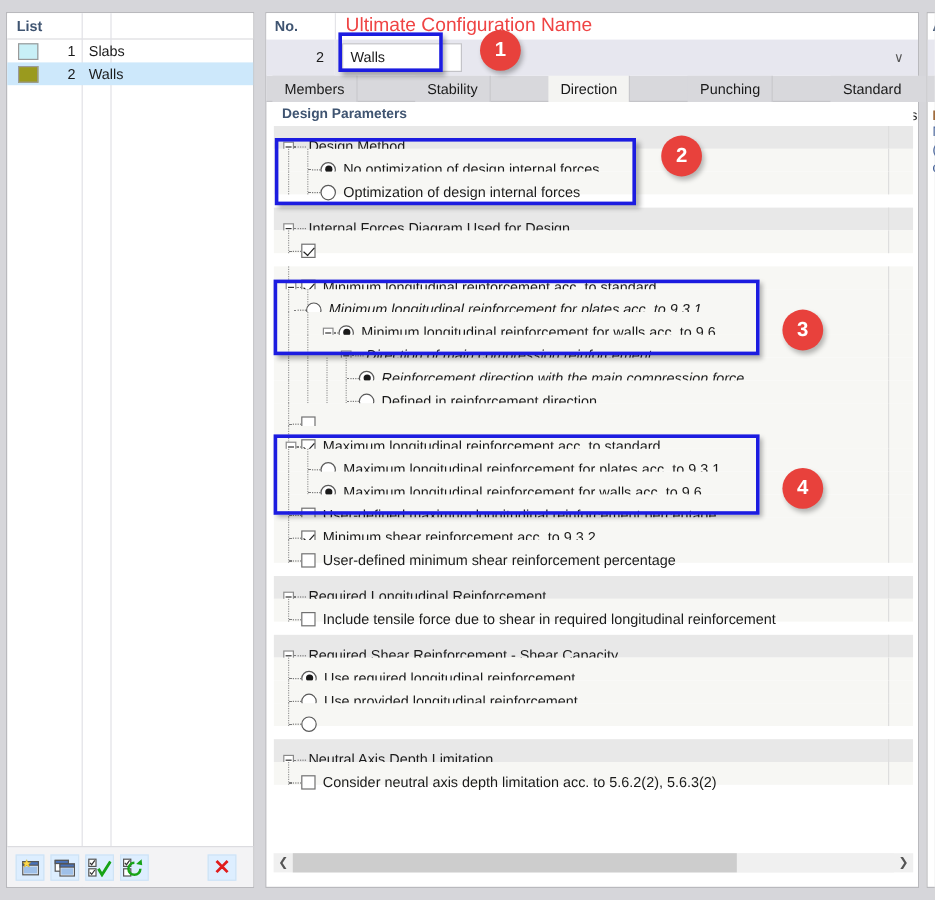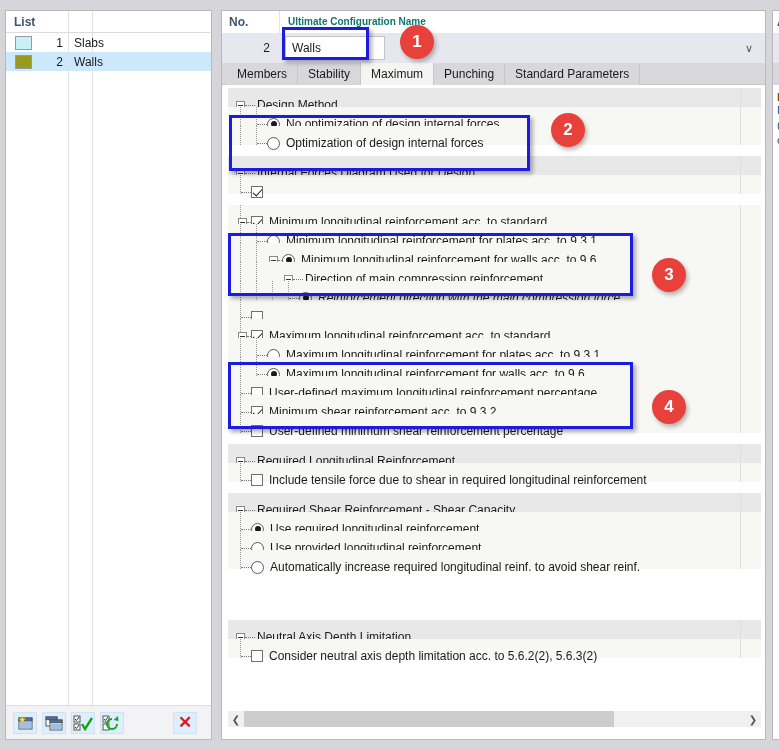--- a/index.html
+++ b/index.html
@@ -75,21 +75,21 @@
   #hdr-row {
     display: flex; height: 22px;
     background: #ffffff;
   }
   #hdr-no {
     width: 57px; padding-left: 7px; line-height: 22px;
     color: #3f5471; font-weight: bold; font-size: 12px;
   }
   #hdr-name {
     flex: 1; padding-left: 8px; line-height: 22px;
-    color: #0f766e; font-weight: bold; font-size: 10px;
+    color: #ef4444; font-weight: normal; font-size: 16px;
     border-left: 1px solid #e4e4e8;
   }
   #val-row { display: flex; height: 30px; }
   #val-no {
     width: 57px; background: #e7e7ef;
     text-align: right; padding-right: 9px; line-height: 30px;
     font-size: 12px;
   }
   #val-name-cell {
     flex: 1; background: #e7e7ef; position: relative;
@@ -126,20 +126,21 @@
     z-index: 9;
     font-family: "Liberation Sans", sans-serif;
   }
 
   
   #tabbar {
     display: flex; height: 22px;
     background: #d8d8dc;
     border-bottom: 1px solid #c5c5c9;
     padding-left: 5px;
+    gap: 48px;
   }
   .tab {
     height: 22px; line-height: 22px;
     padding: 0 10px; font-size: 12px;
     background: #d8d8dc; color: #1a1a1a;
     border-right: 1px solid #c9c9cd;
   }
   .tab.active { background: #f4f4f2; }
   #tabbar-fill { flex:1; background:#d8d8dc; }
 
@@ -331,27 +332,28 @@
       <div id="val-no">2</div>
       <div id="val-name-cell">
         <div id="name-input">Walls</div>
         <span id="dropdown-arrow">∨</span>
       </div>
     </div>
 
     <div id="tabbar">
       <div class="tab">Members</div>
       <div class="tab">Stability</div>
-      <div class="tab active">Maximum</div>
+      <div class="tab active">Direction</div>
       <div class="tab">Punching</div>
       <div class="tab">Standard Parameters</div>
       <div id="tabbar-fill"></div>
     </div>
 
     <div id="dp-wrap">
+      <div id="dp-title">Design Parameters</div>
       <div id="tree">
         <div id="tree-inner">
             <div class="grp">
               <div class="tw" style="padding-left: 8px;">
                 <span class="exp"></span>
                 <span class="dots"></span>
                 <span class="lbl" style="padding-left: 2px;">Design Method</span>
               </div>
               <div class="right-col"></div>
             </div>
@@ -402,21 +404,21 @@
                 <span class="exp"></span>
                 <span class="dots" style="width: 4px;"></span>
                 <span class="cb checked"></span>
                 <span class="lbl">Minimum longitudinal reinforcement acc. to standard</span>
               </div>
               <div class="right-col"></div>
             </div>
             <div class="itm">
               <div class="vline" style="left: 12px;"></div>
               <div class="vline" style="left: 28px;"></div>
-              <div class="tw" style="padding-left: 26px;">
+              <div class="tw" style="padding-left: 14px; font-style: italic;">
                 <span class="spacer" style="width: 3px;"></span>
                 <span class="dots" style="width: 10px;"></span>
                 <span class="rb"></span>
                 <span class="lbl">Minimum longitudinal reinforcement for plates acc. to 9.3.1</span>
               </div>
               <div class="right-col"></div>
             </div>
             <div class="itm">
               <div class="vline" style="left: 12px;"></div>
               <div class="vline" style="left: 28px;"></div>
@@ -427,39 +429,52 @@
                 <span class="lbl">Minimum longitudinal reinforcement for walls acc. to 9.6</span>
               </div>
               <div class="right-col"></div>
             </div>
             <div class="itm">
               <div class="vline" style="left: 12px;"></div>
               <div class="vline" style="left: 28px;"></div>
               <div class="tw" style="padding-left: 56px;">
                 <span class="exp"></span>
                 <span class="dots"></span>
-                <span class="lbl" style="padding-left: 2px;">Direction of main compression reinforcement</span>
+                <span class="lbl" style="padding-left: 2px; font-style: italic;">Direction of main compression reinforcement</span>
               </div>
               <div class="right-col"></div>
             </div>
             <div class="itm">
               <div class="vline" style="left: 12px;"></div>
               <div class="vline" style="left: 28px;"></div>
               <div class="vline" style="left: 44px;"></div>
               <div class="vline" style="left: 60px;"></div>
               <div class="tw" style="padding-left: 58px; font-style: italic;">
                 <span class="spacer" style="width: 3px;"></span>
                 <span class="dots" style="width: 10px;"></span>
                 <span class="rb on"></span>
                 <span class="lbl">Reinforcement direction with the main compression force</span>
               </div>
               <div class="right-col"></div>
             </div>
             <div class="itm">
               <div class="vline" style="left: 12px;"></div>
+              <div class="vline" style="left: 28px;"></div>
+              <div class="vline" style="left: 44px;"></div>
+              <div class="vline" style="left: 60px;"></div>
+              <div class="tw" style="padding-left: 58px;">
+                <span class="spacer" style="width: 3px;"></span>
+                <span class="dots" style="width: 10px;"></span>
+                <span class="rb"></span>
+                <span class="lbl">Defined in reinforcement direction</span>
+              </div>
+              <div class="right-col"></div>
+            </div>
+            <div class="itm">
+              <div class="vline" style="left: 12px;"></div>
               <div class="tw" style="padding-left: 10px;">
                 <span class="spacer" style="width: 3px;"></span>
                 <span class="dots" style="width: 10px;"></span>
                 <span class="cb"></span>
               </div>
               <div class="right-col"></div>
             </div>
             <div class="itm">
               <div class="vline" style="left: 12px;"></div>
               <div class="tw" style="padding-left: 10px;">
@@ -569,27 +584,26 @@
                 <span class="lbl">Use provided longitudinal reinforcement</span>
               </div>
               <div class="right-col"></div>
             </div>
             <div class="itm">
               <div class="vline" style="left: 12px;"></div>
               <div class="tw" style="padding-left: 10px;">
                 <span class="spacer" style="width: 3px;"></span>
                 <span class="dots" style="width: 10px;"></span>
                 <span class="rb"></span>
-                <span class="lbl">Automatically increase required longitudinal reinf. to avoid shear reinf.</span>
               </div>
               <div class="right-col"></div>
             </div>
             <div class="blank"></div>
             <div class="grp">
-              <div class="tw" style="padding-left: 8px; margin-top: 40px;">
+              <div class="tw" style="padding-left: 8px;">
                 <span class="exp"></span>
                 <span class="dots"></span>
                 <span class="lbl" style="padding-left: 2px;">Neutral Axis Depth Limitation</span>
               </div>
               <div class="right-col"></div>
             </div>
             <div class="itm">
               <div class="vline" style="left: 12px;"></div>
               <div class="tw" style="padding-left: 10px;">
                 <span class="spacer" style="width: 3px;"></span>

